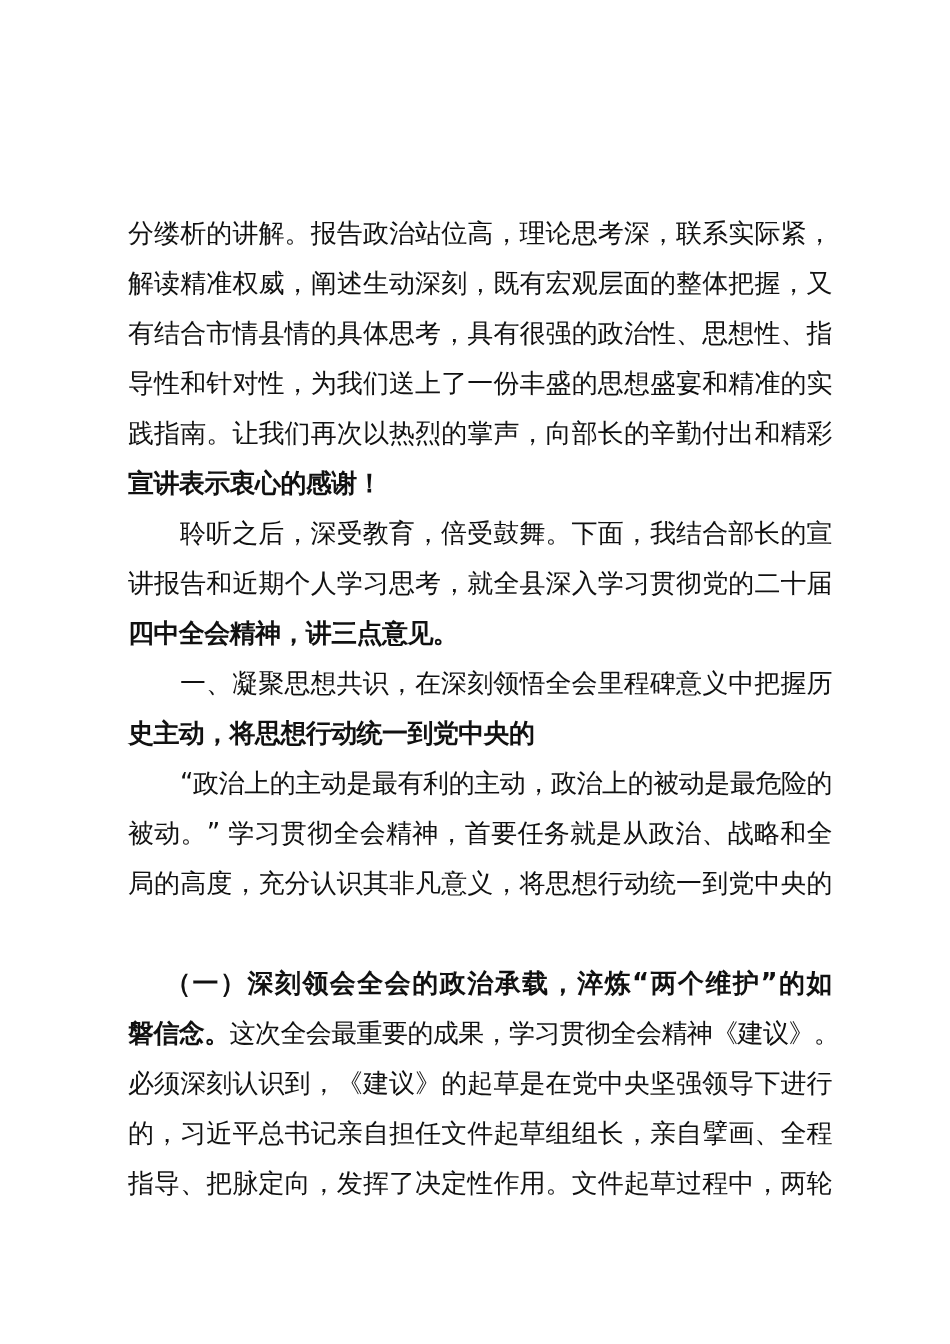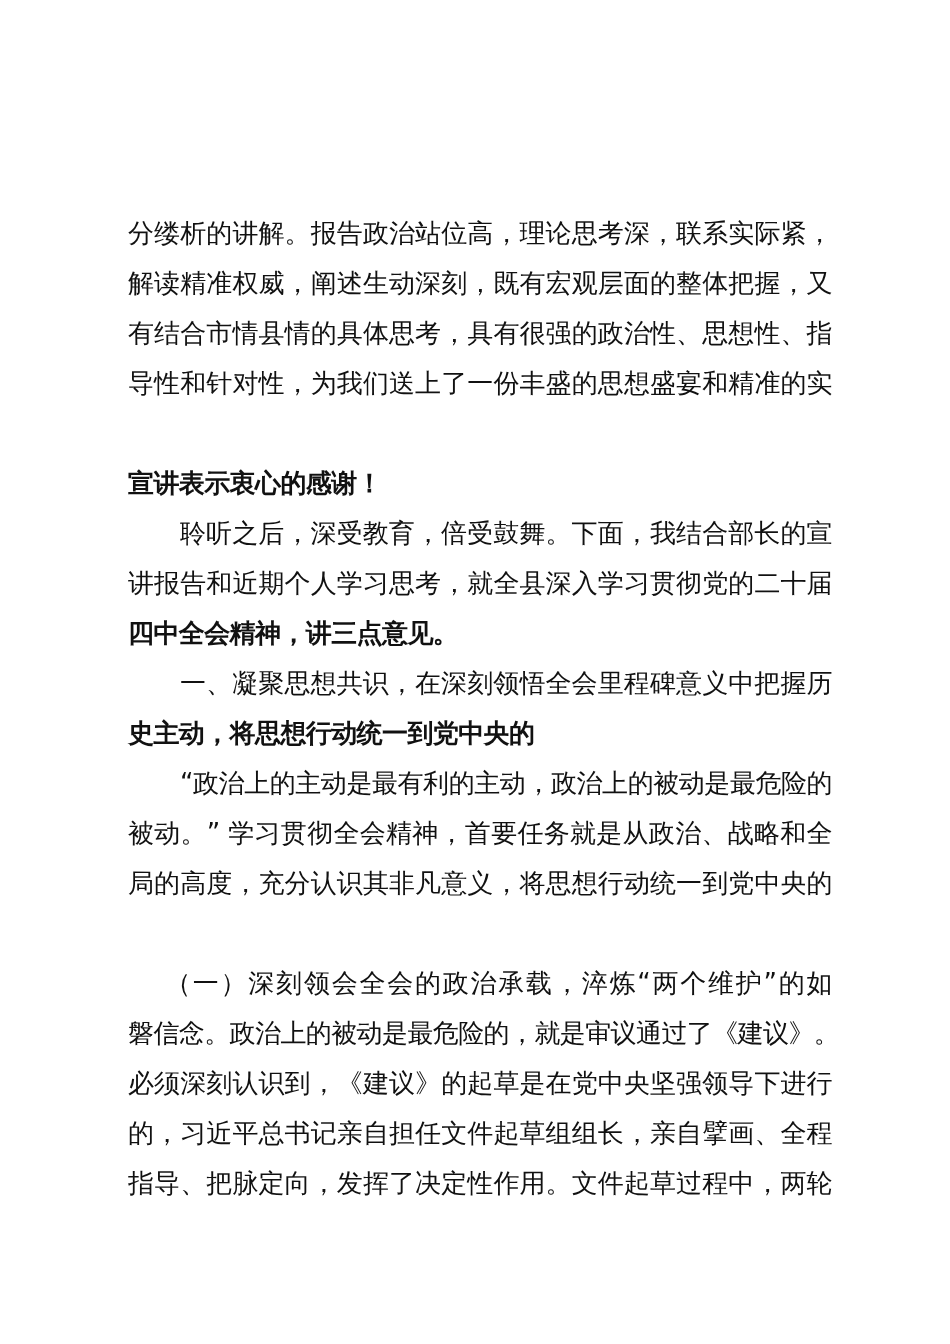--- a/index.html
+++ b/index.html
@@ -6,41 +6,42 @@
   body { width:950px; height:1344px; position:relative; overflow:hidden; }
   .page { position:absolute; left:0; top:0; width:950px; height:1344px; background:#ffffff;margin-top:28px; }
   .line {
     position:absolute; left:128px; width:704px; height:50px;
     font-family:"DejaVu Sans", sans-serif; font-size:26px; line-height:50px;
     color:#111111; white-space:nowrap; text-align:justify; text-align-last:justify;
     letter-spacing:-0.6px;
   }
   .line.last { text-align-last:left;font-weight:bold; }
   .line.indent { left:180px; width:652px; }
-  .bold { font-weight:normal; }
+  .bold { font-weight:bold; }
 </style>
 </head>
 <body>
 
 <div class="page">
   <div class="line" style="top:180px">分缕析的讲解。报告政治站位高，理论思考深，联系实际紧，</div>
   <div class="line" style="top:230px">解读精准权威，阐述生动深刻，既有宏观层面的整体把握，又</div>
   <div class="line" style="top:280px">有结合市情县情的具体思考，具有很强的政治性、思想性、指</div>
   <div class="line" style="top:330px">导性和针对性，为我们送上了一份丰盛的思想盛宴和精准的实</div>
+  <div class="line" style="top:380px">践指南。让我们再次以热烈的掌声，向部长的辛勤付出和精彩</div>
   <div class="line last" style="top:430px">宣讲表示衷心的感谢！</div>
 
   <div class="line indent" style="top:480px">聆听之后，深受教育，倍受鼓舞。下面，我结合部长的宣</div>
   <div class="line" style="top:530px">讲报告和近期个人学习思考，就全县深入学习贯彻党的二十届</div>
   <div class="line last" style="top:580px">四中全会精神，讲三点意见。</div>
 
   <div class="line indent" style="top:630px">一、凝聚思想共识，在深刻领悟全会里程碑意义中把握历</div>
   <div class="line last" style="top:680px">史主动，将思想行动统一到党中央的</div>
 
   <div class="line indent" style="top:730px">“政治上的主动是最有利的主动，政治上的被动是最危险的</div>
   <div class="line" style="top:780px">被动。” 学习贯彻全会精神，首要任务就是从政治、战略和全</div>
   <div class="line" style="top:830px">局的高度，充分认识其非凡意义，将思想行动统一到党中央的</div>
 
   <div class="line indent bold" style="top:930px; left:165px; width:667px;">（一）深刻领会全会的政治承载，淬炼“两个维护”的如</div>
-  <div class="line" style="top:980px"><span class="bold">磐信念。</span><span>政治上的被动是最危险的，就是审议通过了《建议》。</span></div>
+  <div class="line" style="top:980px"><span class="bold">磐信念。</span><span>这次全会最重要的成果，学习贯彻全会精神《建议》。</span></div>
   <div class="line" style="top:1030px">必须深刻认识到，《建议》的起草是在党中央坚强领导下进行</div>
   <div class="line" style="top:1080px">的，习近平总书记亲自担任文件起草组组长，亲自擘画、全程</div>
   <div class="line" style="top:1130px">指导、把脉定向，发挥了决定性作用。文件起草过程中，两轮</div>
 </div>
 
 </body></html>

